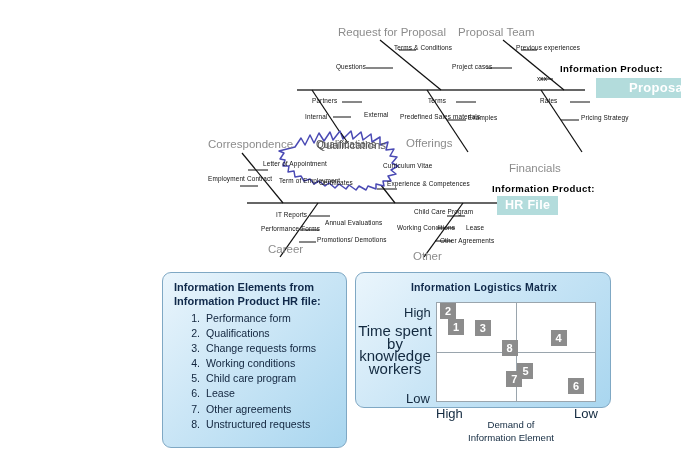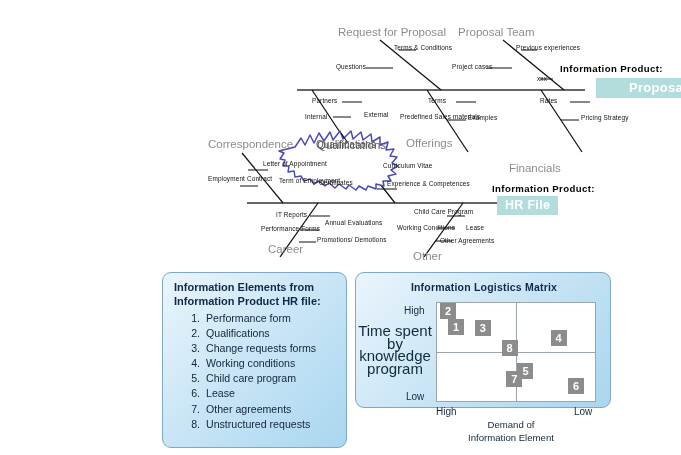--- a/index.html
+++ b/index.html
@@ -130,21 +130,21 @@
     background: #8c8c8c;
     color: #ffffff;
     font-size: 11px;
     font-weight: bold;
     display: flex; align-items: center; justify-content: center;
     box-sizing: border-box;
     transform: translate(-50%,-50%);
   }
   .axlbl {
     position: absolute;
-    font-size: 10px;
+    font-size: 13px;
     color: #12293f;
     white-space: nowrap;
   }
   #ylab {
     position: absolute;
     left: 0px; top: 52px; width: 78px;
     text-align: center;
     font-size: 15px;
     line-height: 12.6px;
     color: #12293f;
@@ -302,21 +302,21 @@
       <li>Unstructured requests</li>
     </ol>
   </div>
 
   <div class="panel" id="panel-right">
     <div class="panel-title" id="mx-title">Information Logistics Matrix</div>
 
     <div id="ylab">
       <div>Time spent</div>
       <div>by knowledge</div>
-      <div>program</div>
+      <div>workers</div>
     </div>
 
     <div class="axlbl" style="left:48px; top:32px;">High</div>
     <div class="axlbl" style="left:50px; top:118px;">Low</div>
     <div class="axlbl" style="left:80px; top:133px;">High</div>
     <div class="axlbl" style="left:218px; top:133px;">Low</div>
 
     <div id="xlab">
       <div>Demand of</div>
       <div>Information Element</div>

